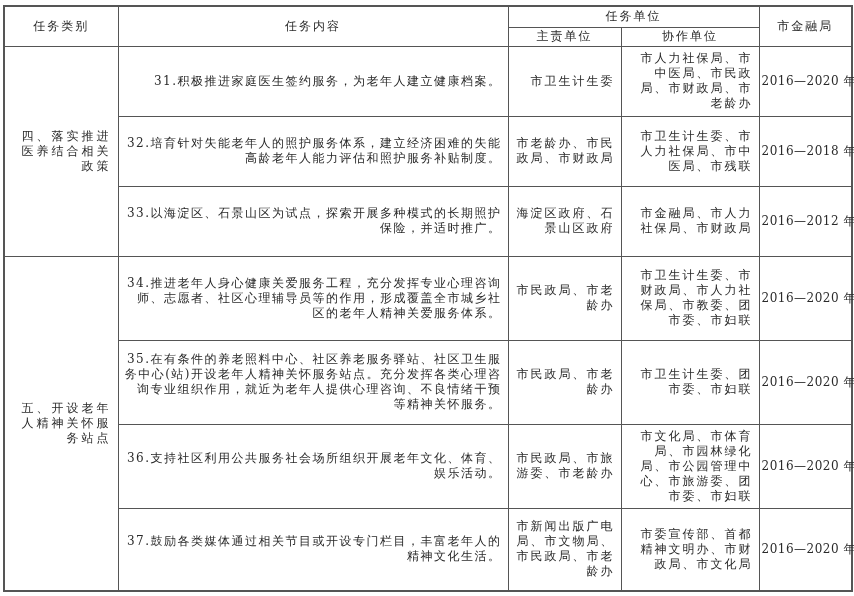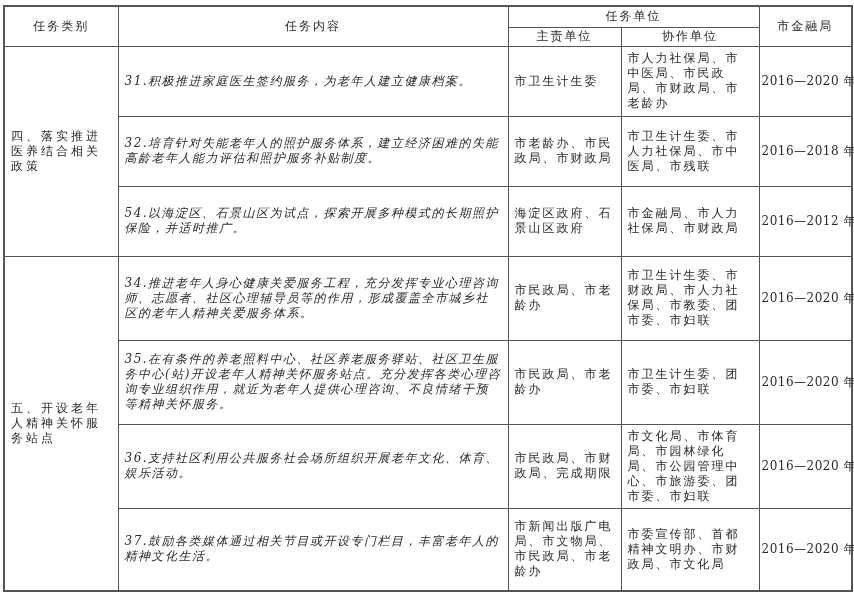--- a/index.html
+++ b/index.html
@@ -25,33 +25,34 @@
     font-size: 12px;
     line-height: 15px;
     letter-spacing: 1.5px;
   }
   table.task-table td, table.task-table th {
     border: 1px solid #555;
     padding: 0 6px;
     font-weight: normal;
     vertical-align: middle;
     word-break: break-all;
+    text-align: right;
   }
   table.task-table th {
     text-align: center;
     letter-spacing: 2px;
   }
   .hdr-top { height: 21px; }
   .hdr-bottom { height: 19px; }
   .cat-cell {
     text-align: left;
     padding: 0 6px !important;
     letter-spacing: 3px;
   }
-  .content-cell { text-align: left; font-style: italic; }
+  .content-cell { text-align: left; }
   .unit-cell { text-align: left; letter-spacing: 2px; }
   .period-cell {
     text-align: center;
     padding: 0 2px !important;
     letter-spacing: 0.5px;
     white-space: nowrap;
   }
   .thick-top td { border-top: 2px solid #333; }
   table.task-table { border: 2px solid #555; }
 </style>
@@ -87,42 +88,42 @@
       <td class="unit-cell">市人力社保局、市中医局、市民政局、市财政局、市老龄办</td>
       <td class="period-cell">2016—2020 年</td>
     </tr>
     <tr style="height:70px">
       <td class="content-cell">32.培育针对失能老年人的照护服务体系，建立经济困难的失能高龄老年人能力评估和照护服务补贴制度。</td>
       <td class="unit-cell">市老龄办、市民政局、市财政局</td>
       <td class="unit-cell">市卫生计生委、市人力社保局、市中医局、市残联</td>
       <td class="period-cell">2016—2018 年</td>
     </tr>
     <tr style="height:70px">
-      <td class="content-cell">54.以海淀区、石景山区为试点，探索开展多种模式的长期照护保险，并适时推广。</td>
+      <td class="content-cell">33.以海淀区、石景山区为试点，探索开展多种模式的长期照护保险，并适时推广。</td>
       <td class="unit-cell">海淀区政府、石景山区政府</td>
       <td class="unit-cell">市金融局、市人力社保局、市财政局</td>
       <td class="period-cell">2016—2012 年</td>
     </tr>
 
     <tr class="thick-top" style="height:84px">
       <td rowspan="4" class="cat-cell">五、开设老年人精神关怀服务站点</td>
       <td class="content-cell">34.推进老年人身心健康关爱服务工程，充分发挥专业心理咨询师、志愿者、社区心理辅导员等的作用，形成覆盖全市城乡社区的老年人精神关爱服务体系。</td>
       <td class="unit-cell">市民政局、市老龄办</td>
       <td class="unit-cell">市卫生计生委、市财政局、市人力社保局、市教委、团市委、市妇联</td>
       <td class="period-cell">2016—2020 年</td>
     </tr>
     <tr style="height:84px">
       <td class="content-cell">35.在有条件的养老照料中心、社区养老服务驿站、社区卫生服务中心(站)开设老年人精神关怀服务站点。充分发挥各类心理咨询专业组织作用，就近为老年人提供心理咨询、不良情绪干预等精神关怀服务。</td>
       <td class="unit-cell">市民政局、市老龄办</td>
       <td class="unit-cell">市卫生计生委、团市委、市妇联</td>
       <td class="period-cell">2016—2020 年</td>
     </tr>
     <tr style="height:84px">
       <td class="content-cell">36.支持社区利用公共服务社会场所组织开展老年文化、体育、娱乐活动。</td>
-      <td class="unit-cell">市民政局、市财政局、完成期限</td>
+      <td class="unit-cell">市民政局、市旅游委、市老龄办</td>
       <td class="unit-cell">市文化局、市体育局、市园林绿化局、市公园管理中心、市旅游委、团市委、市妇联</td>
       <td class="period-cell">2016—2020 年</td>
     </tr>
     <tr style="height:83px">
       <td class="content-cell">37.鼓励各类媒体通过相关节目或开设专门栏目，丰富老年人的精神文化生活。</td>
       <td class="unit-cell">市新闻出版广电局、市文物局、市民政局、市老龄办</td>
       <td class="unit-cell">市委宣传部、首都精神文明办、市财政局、市文化局</td>
       <td class="period-cell">2016—2020 年</td>
     </tr>
   </tbody>

